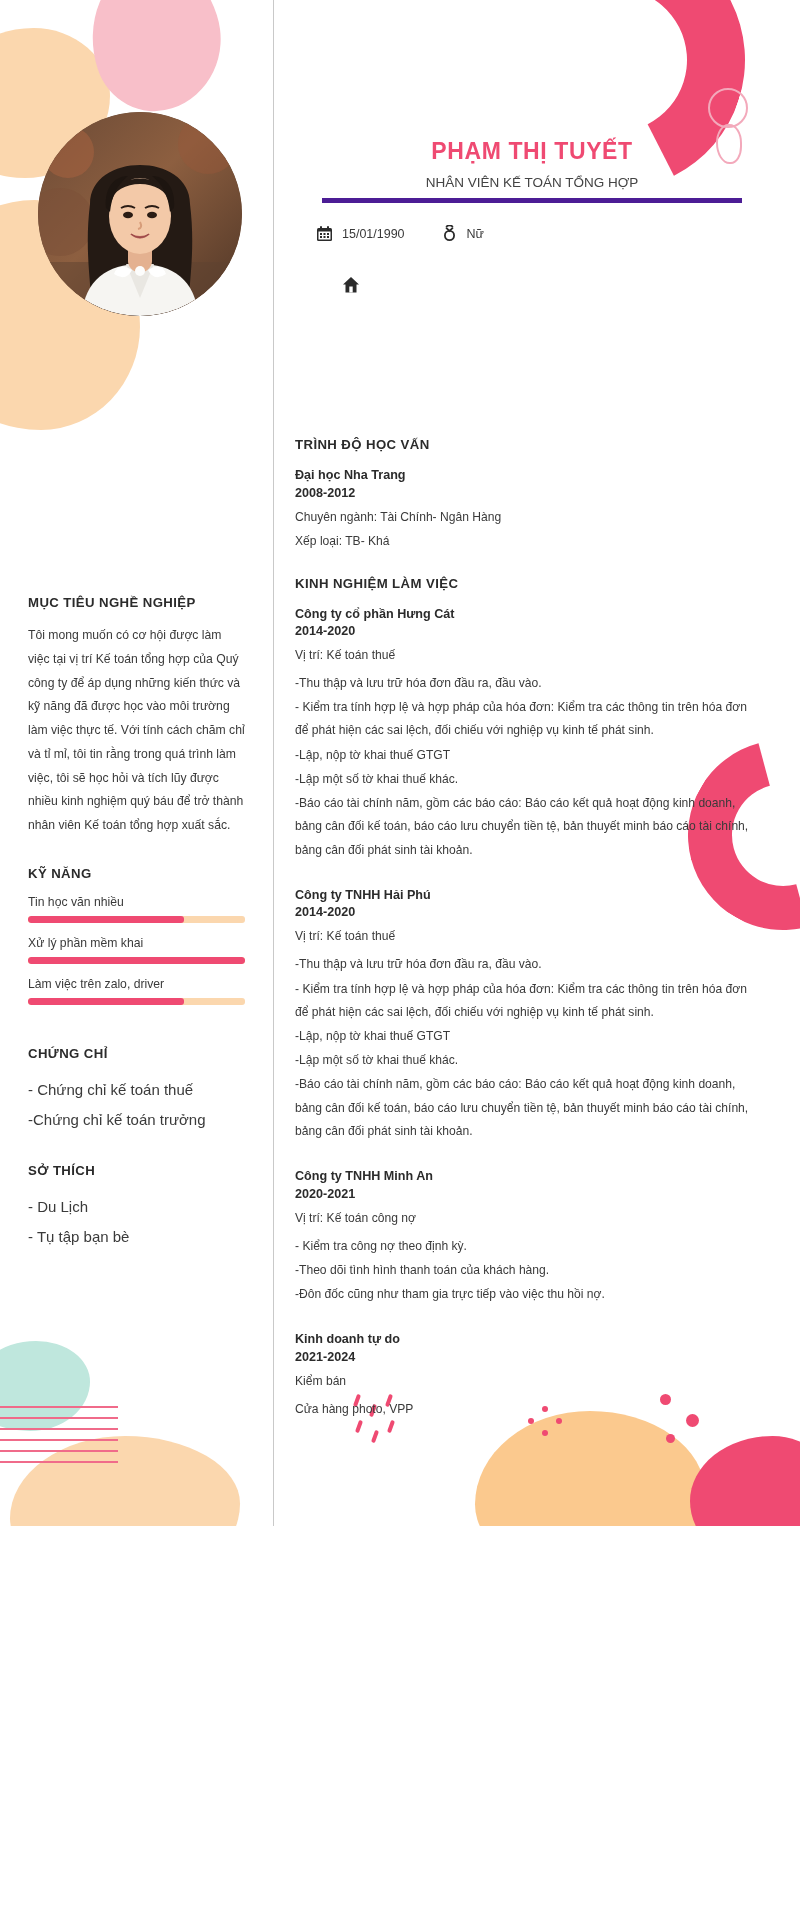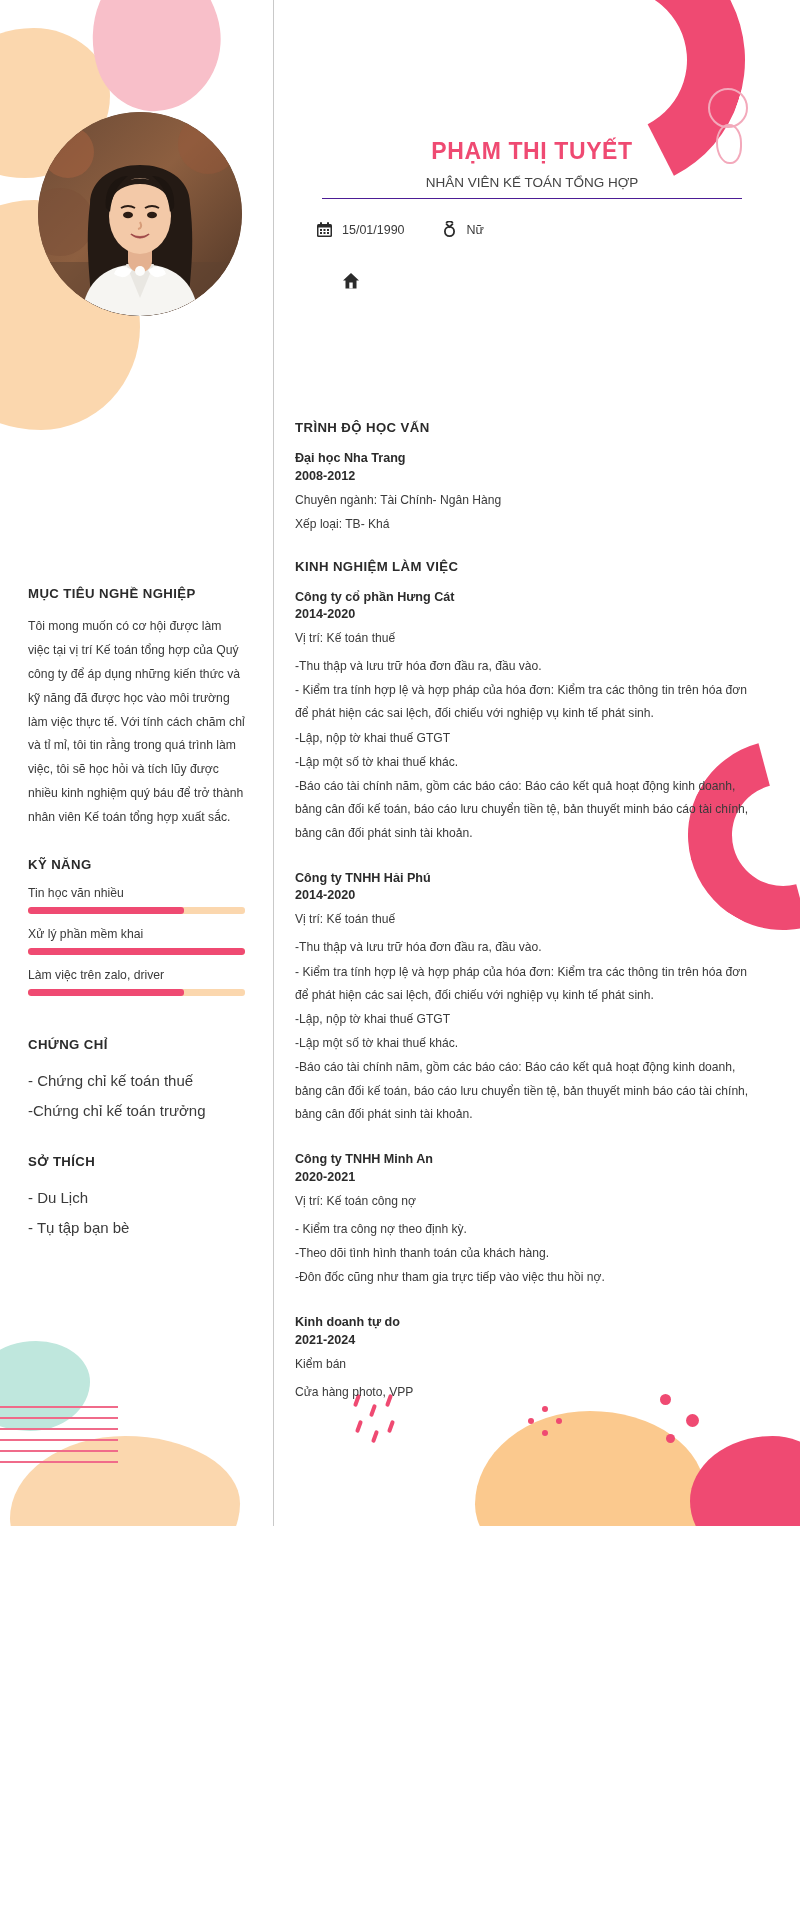--- a/index.html
+++ b/index.html
@@ -146,21 +146,21 @@
     font-weight: bold;
     letter-spacing: .6px;
     text-align: center;
     margin: 0 0 10px 0;
   }
   .job-title {
     text-align: center;
     font-size: 13.5px;
     color: #444;
     padding-bottom: 8px;
-    border-bottom: 1px solid #4c1d95;
+    border-bottom: 5px solid #4c1d95;
     margin: 0 10px;
   }
 
   .meta-row {
     display: flex;
     align-items: center;
     gap: 10px;
     margin-top: 22px;
     padding-left: 4px;
     font-size: 12.5px;
@@ -187,20 +187,21 @@
     align-items: center;
     padding-top: 0px;
   }
   .col-left {
     width: 273px;
     padding: 0 28px 0 28px;
   }
   .col-right {
     flex: 1;
     padding: 0 38px 0 22px;
+    margin-top: 17px;
   }
 
   h2.sec {
     font-size: 13.2px;
     font-weight: bold;
     letter-spacing: .4px;
     color: #2b2b2b;
     margin: 0 0 14px 0;
     text-transform: uppercase;
   }

